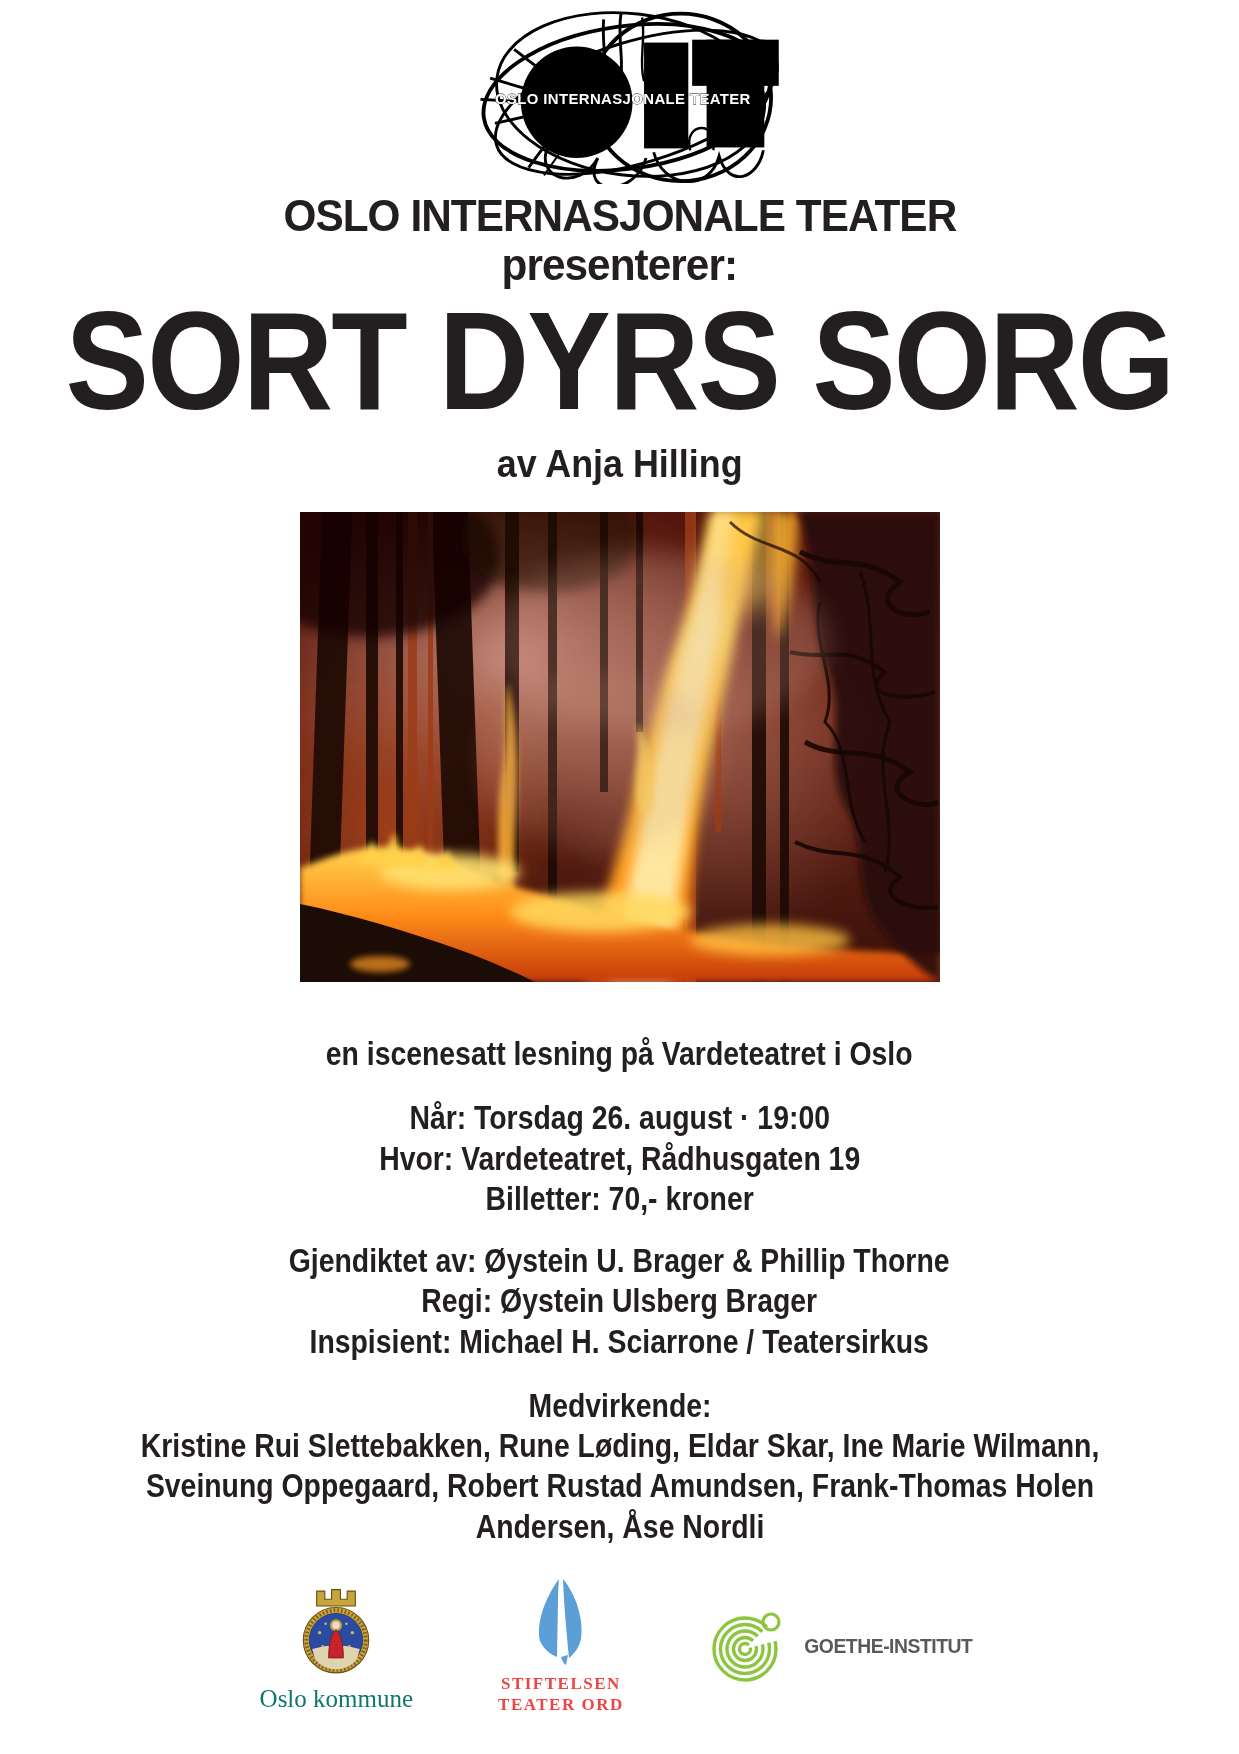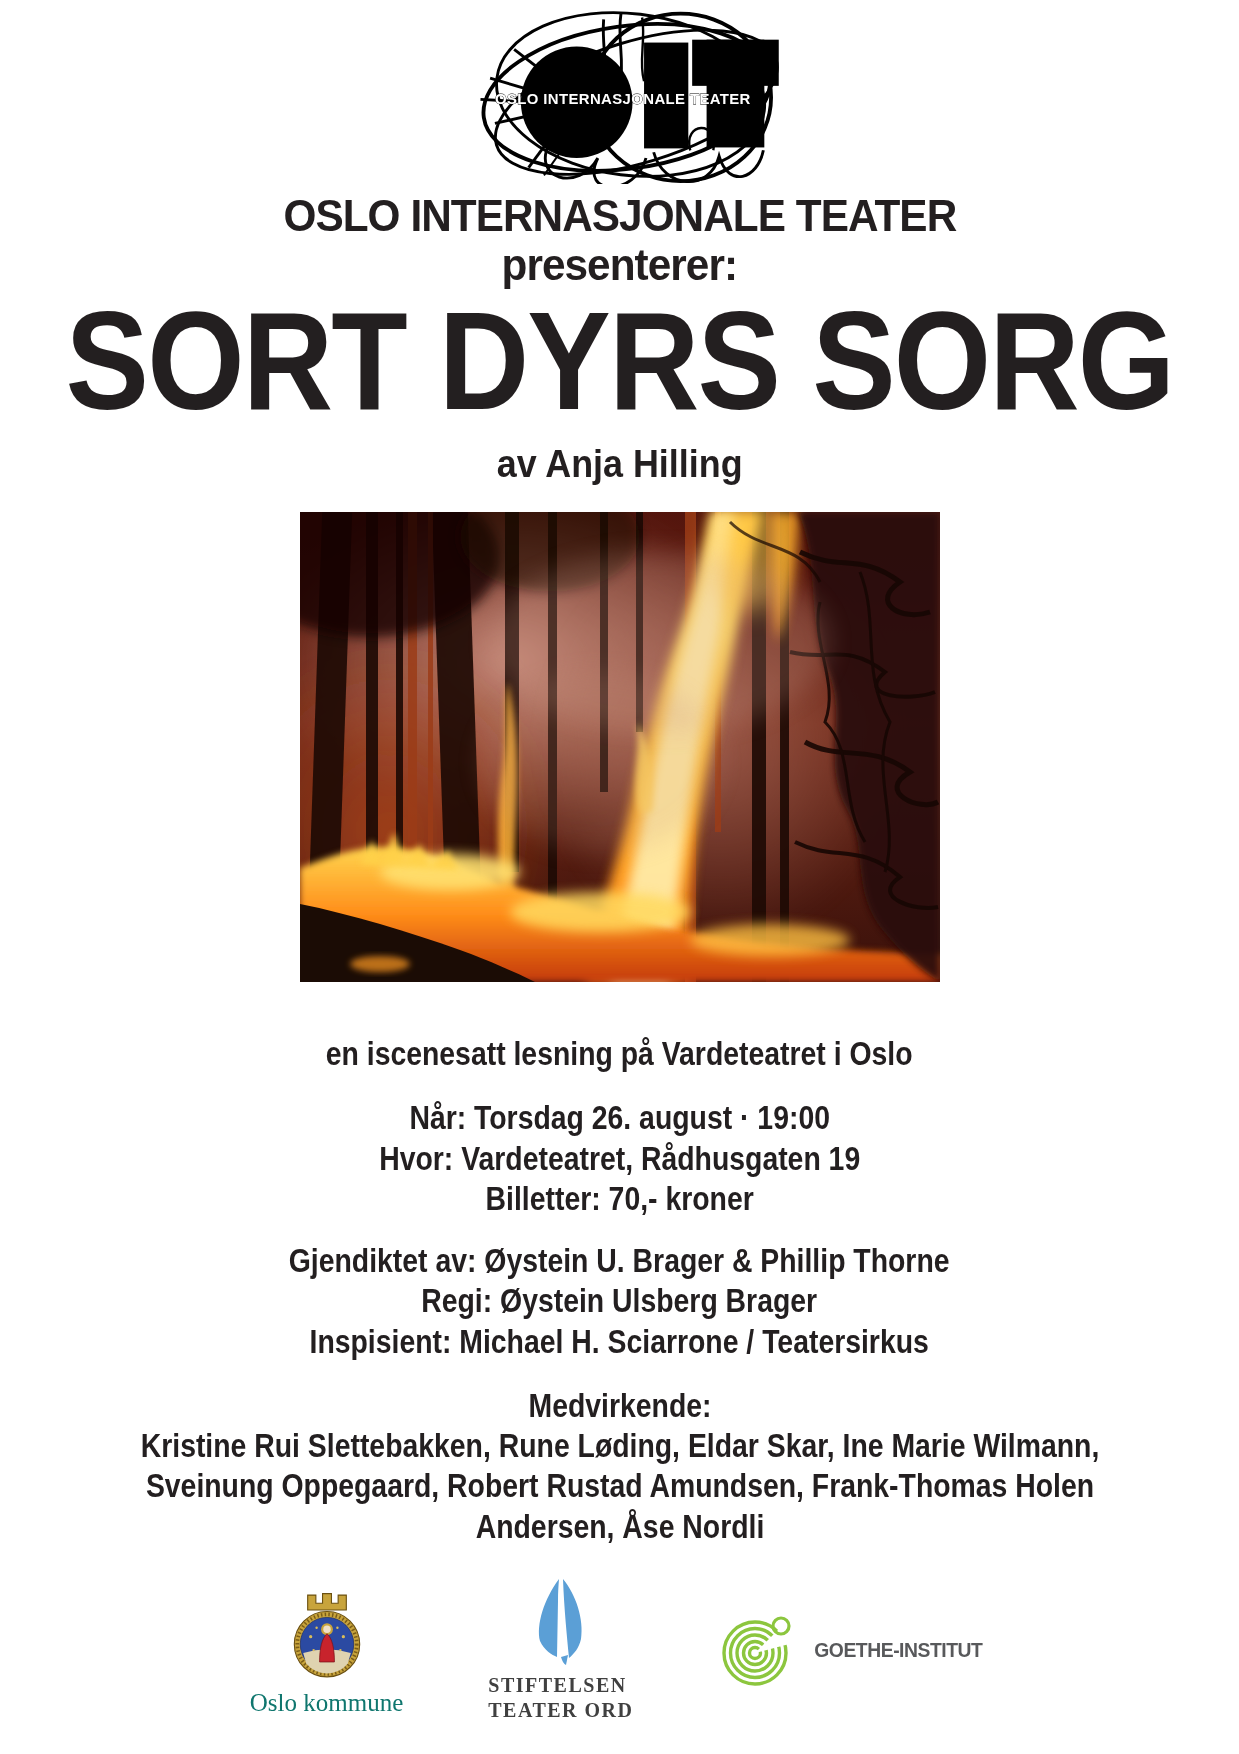--- a/index.html
+++ b/index.html
@@ -44,22 +44,22 @@
 
   .sponsors {
     margin-top:30px; display:flex; align-items:center; justify-content:center; gap:85px;
   }
   .sponsor { display:flex; flex-direction:column; align-items:center; }
   .sponsor svg { display:block; }
   .oslo-label {
     font-family:"Liberation Serif", serif; font-size:25px; color:#0f766e; margin-top:6px; white-space:nowrap;
   }
   .fritt-label {
-    font-family:"Liberation Serif", serif; font-weight:bold; font-size:20px;
-    letter-spacing:1.5px; color:#404040; line-height:1.25; margin-top:8px; white-space:nowrap;
+    font-family:"Liberation Serif", serif; font-weight:bold; font-size:17px;
+    letter-spacing:1.5px; color:#ef4444; line-height:1.25; text-align:center; margin-top:8px; white-space:nowrap;
   }
   .goethe-row { display:flex; flex-direction:row; align-items:center; gap:14px; }
   .goethe-label {
     font-size:21px; font-weight:bold; color:#58595b; letter-spacing:-0.5px;
     display:inline-block; transform:scaleX(0.92); white-space:nowrap;
   }
 </style>
 </head>
 <body>
 

